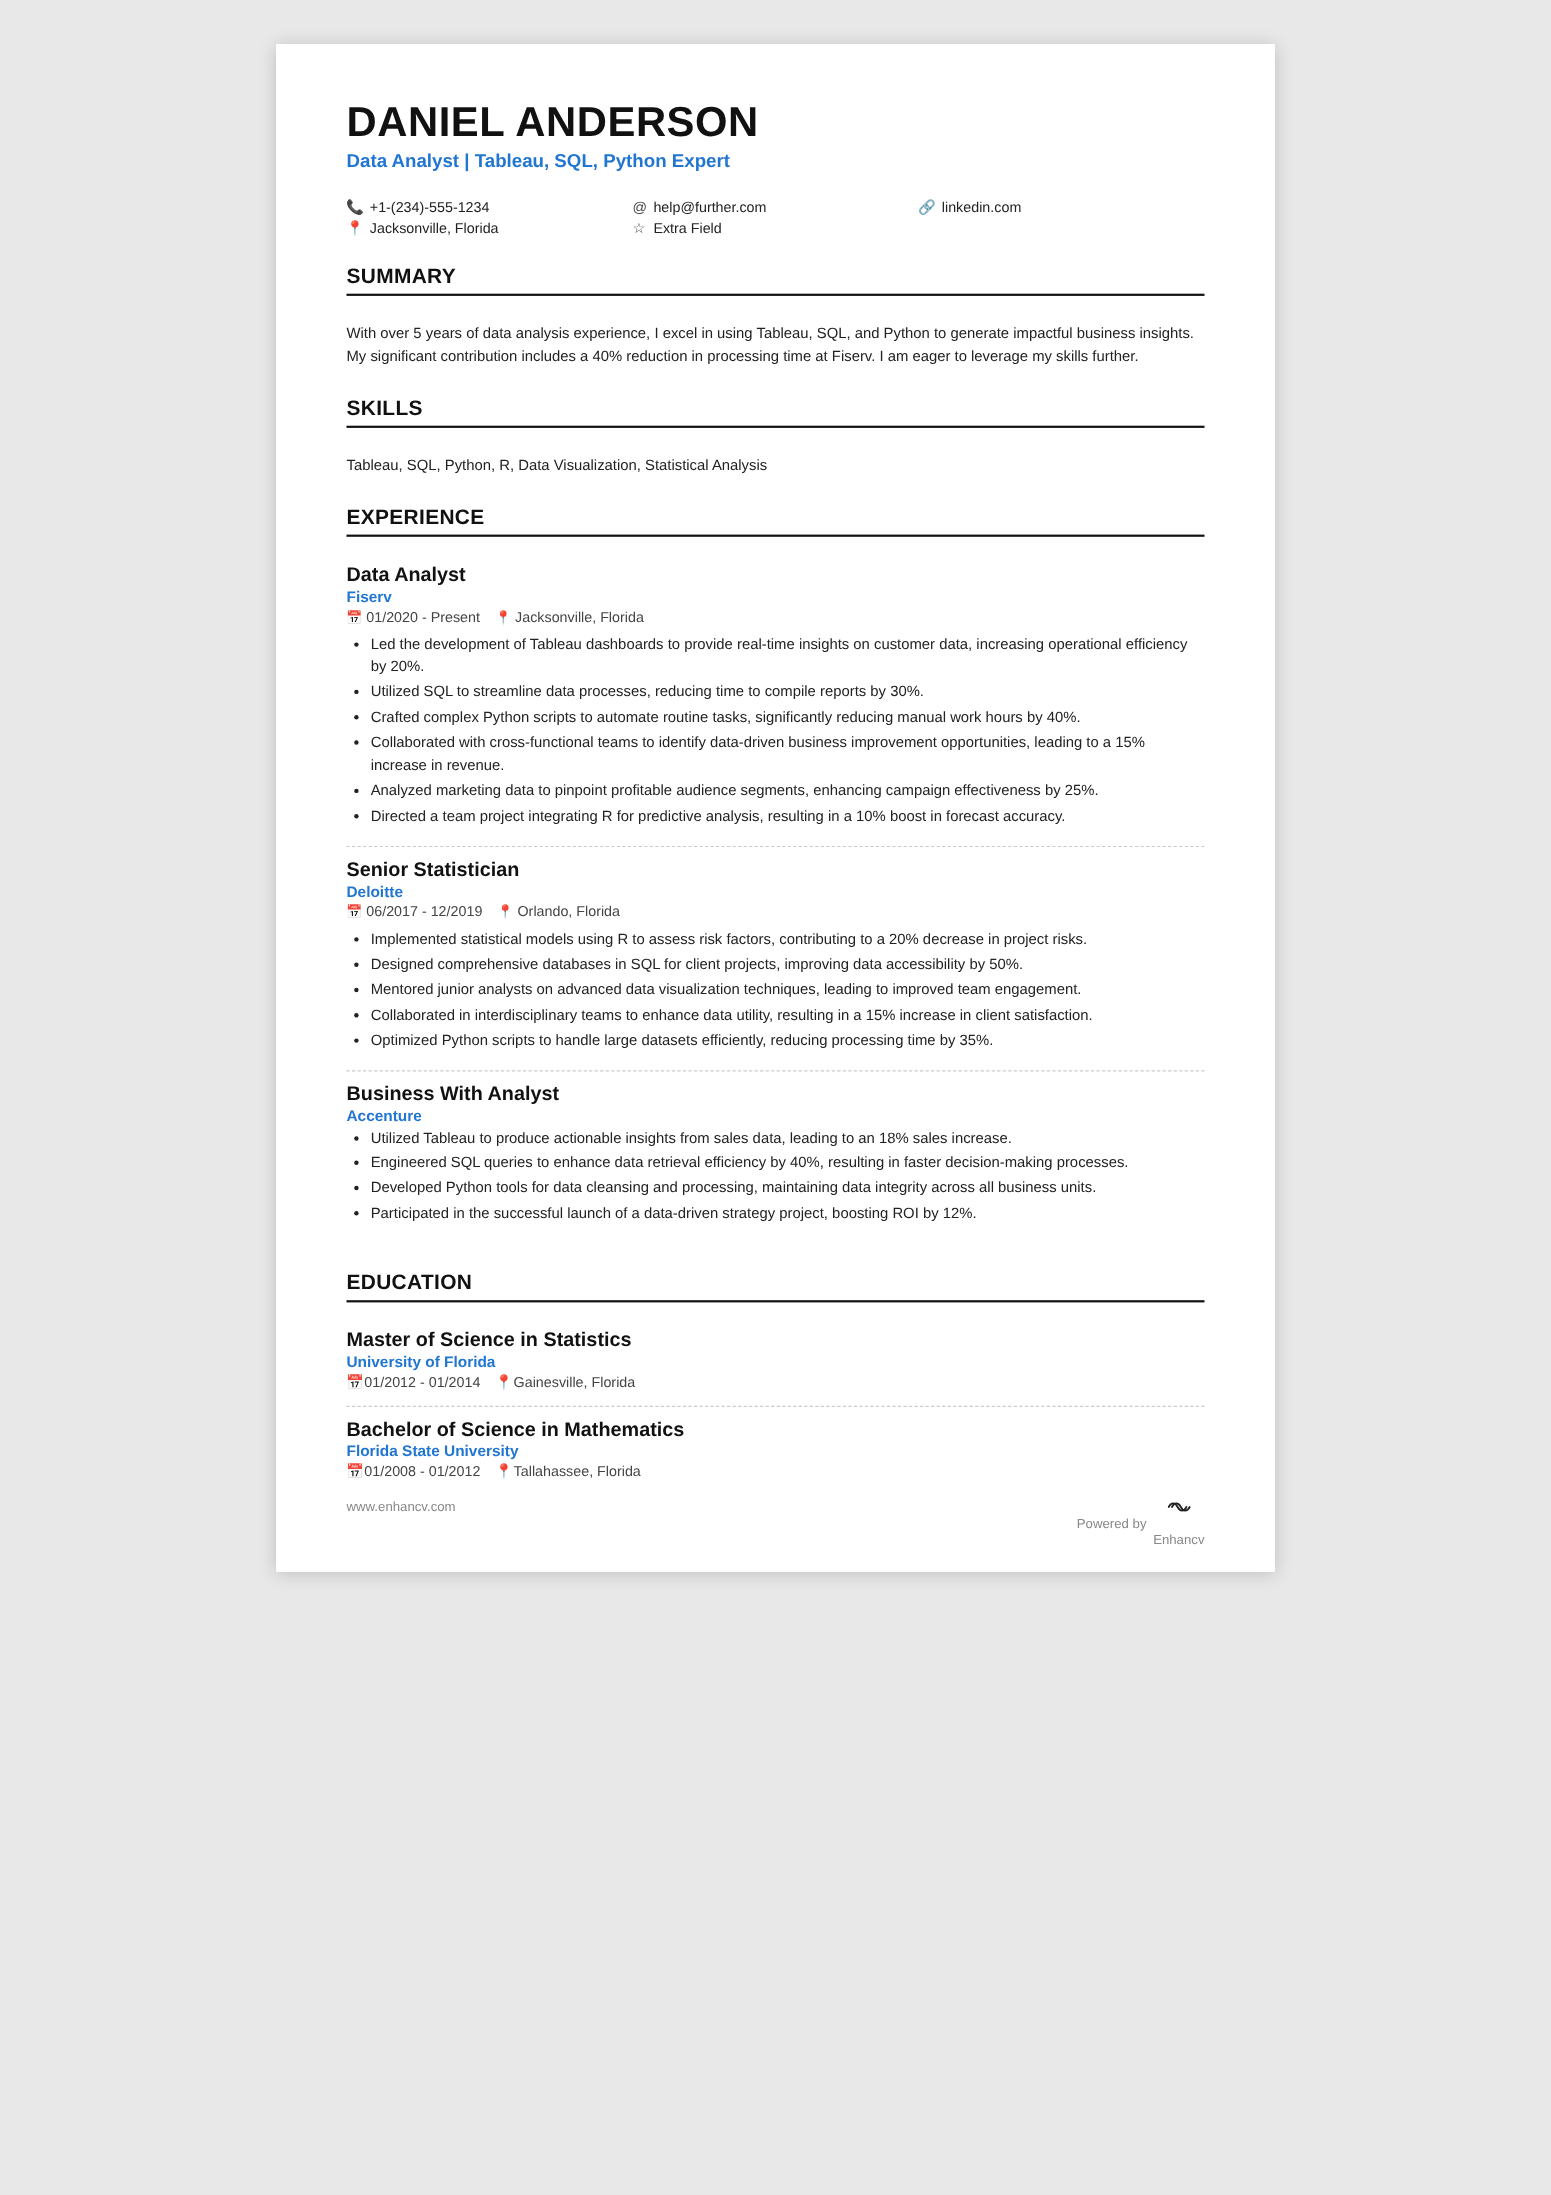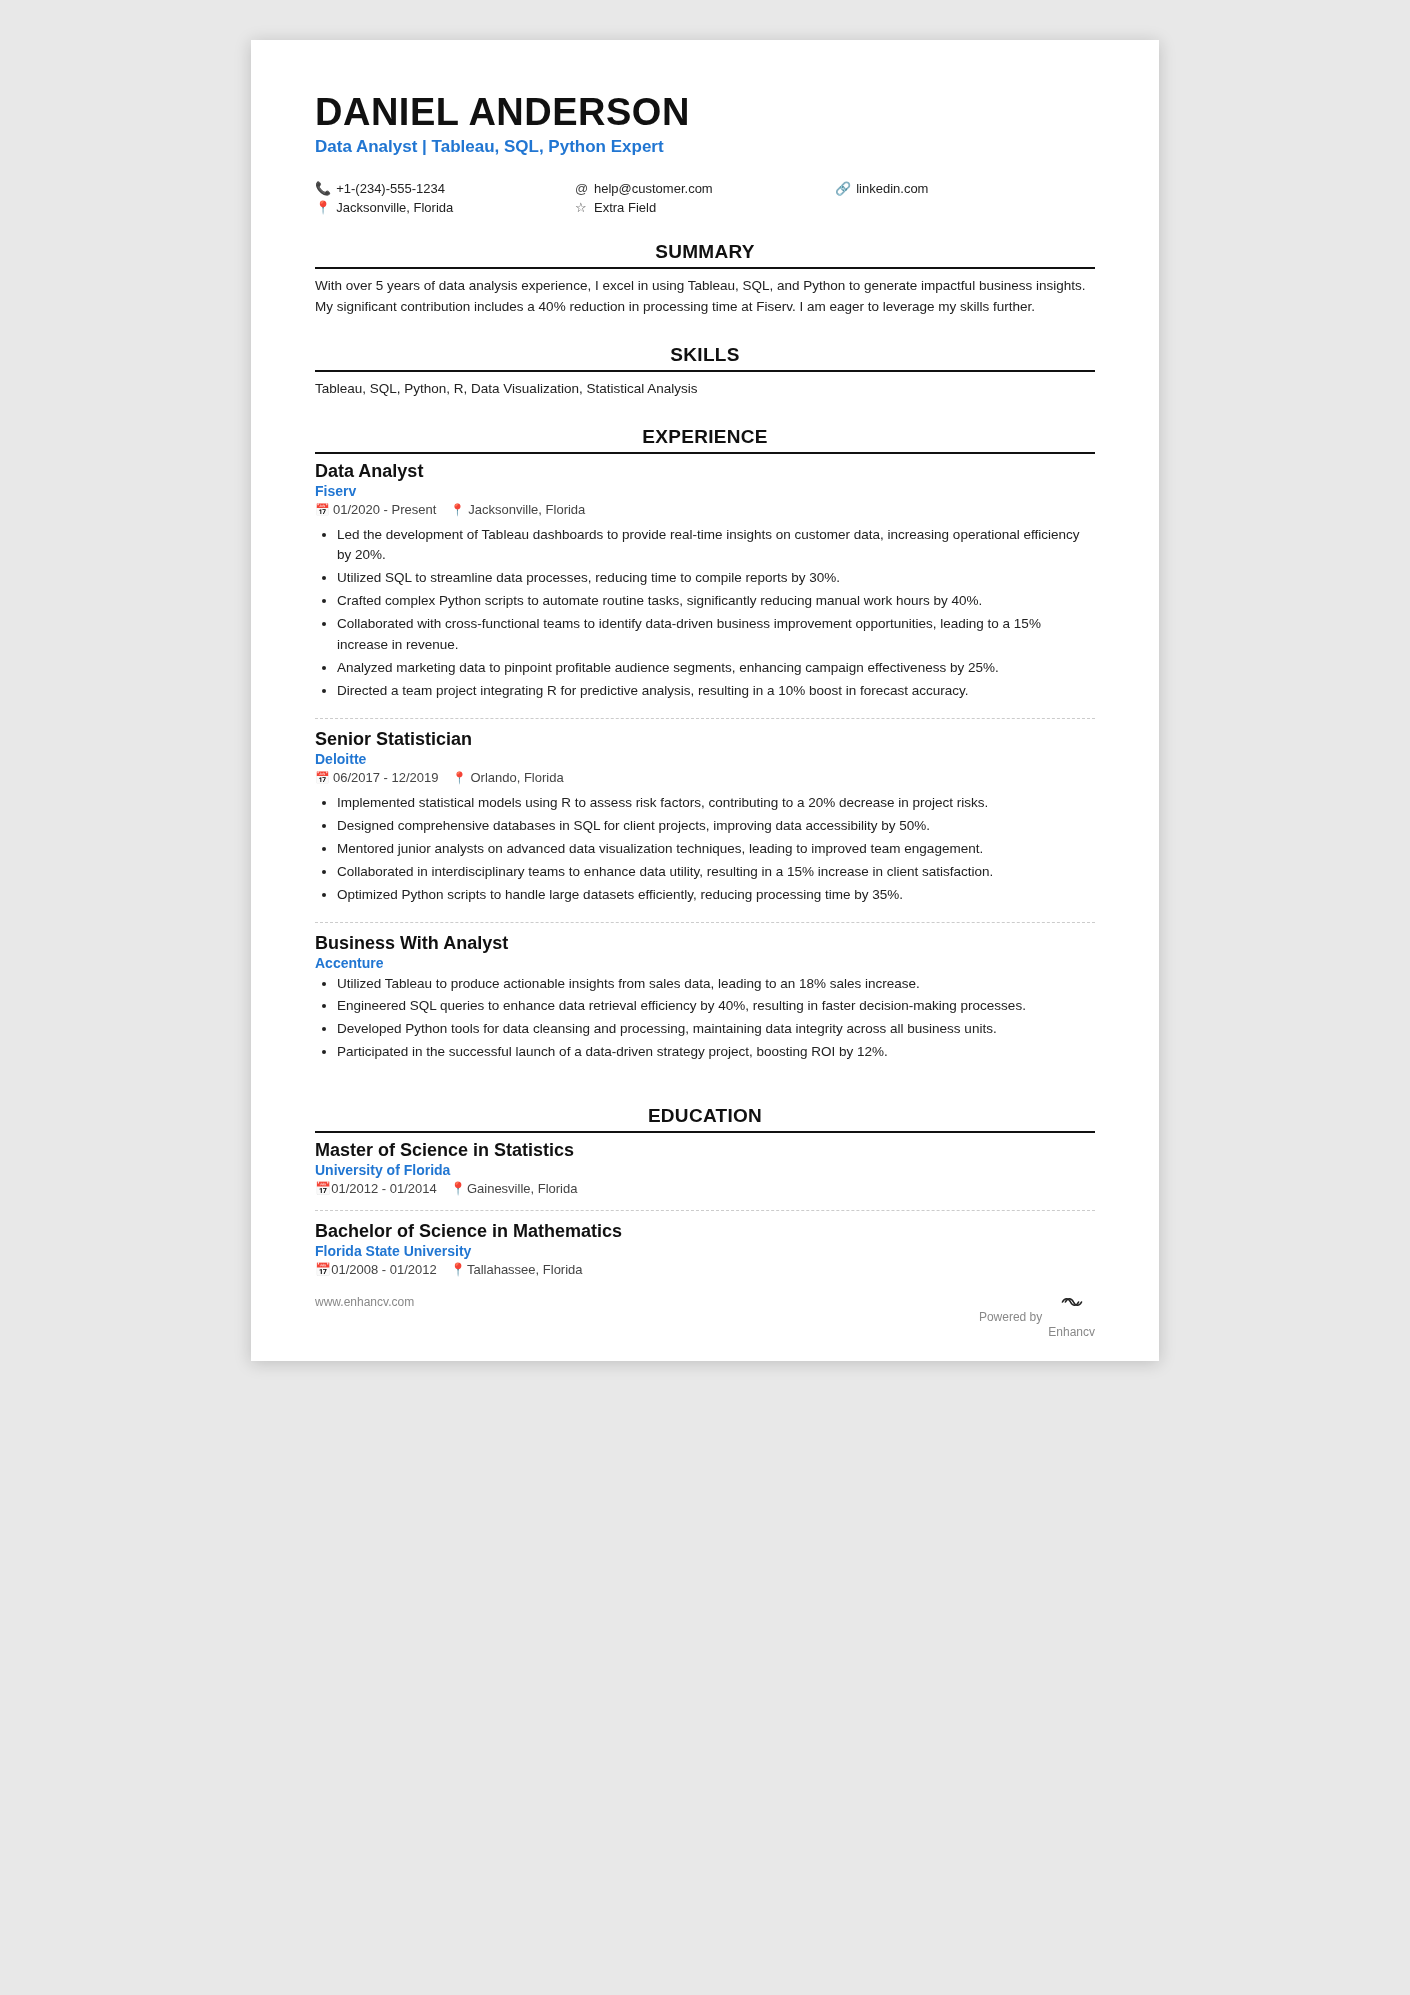--- a/index.html
+++ b/index.html
@@ -58,23 +58,22 @@
     .section {
       margin-top: 26px;
     }
     .section-title {
       font-size: 19px;
       font-weight: 900;
       color: #111;
       text-transform: uppercase;
       border-bottom: 2px solid #111;
       padding-bottom: 4px;
-      margin-bottom: 7px;
+      margin-bottom: 24px;
       letter-spacing: 0.3px;
-      text-align: center;
     }
     .section-text {
       font-size: 13.5px;
       color: #222;
       line-height: 1.55;
     }
     
     .job-block {
       margin-bottom: 10px;
       border-bottom: 1.5px dashed #ccc;
@@ -184,21 +183,21 @@
   <div>
     <div class="header-name">DANIEL ANDERSON</div>
     <div class="header-title">Data Analyst | Tableau, SQL, Python Expert</div>
     <div class="contact-grid">
       <div class="contact-item">
         <span class="icon">📞</span>
         <span>+1-(234)-555-1234</span>
       </div>
       <div class="contact-item">
         <span class="icon">@</span>
-        <span>help@customer.com</span>
+        <span>help@further.com</span>
       </div>
       <div class="contact-item">
         <span class="icon">🔗</span>
         <span>linkedin.com</span>
       </div>
       <div class="contact-item">
         <span class="icon">📍</span>
         <span>Jacksonville, Florida</span>
       </div>
       <div class="contact-item">

